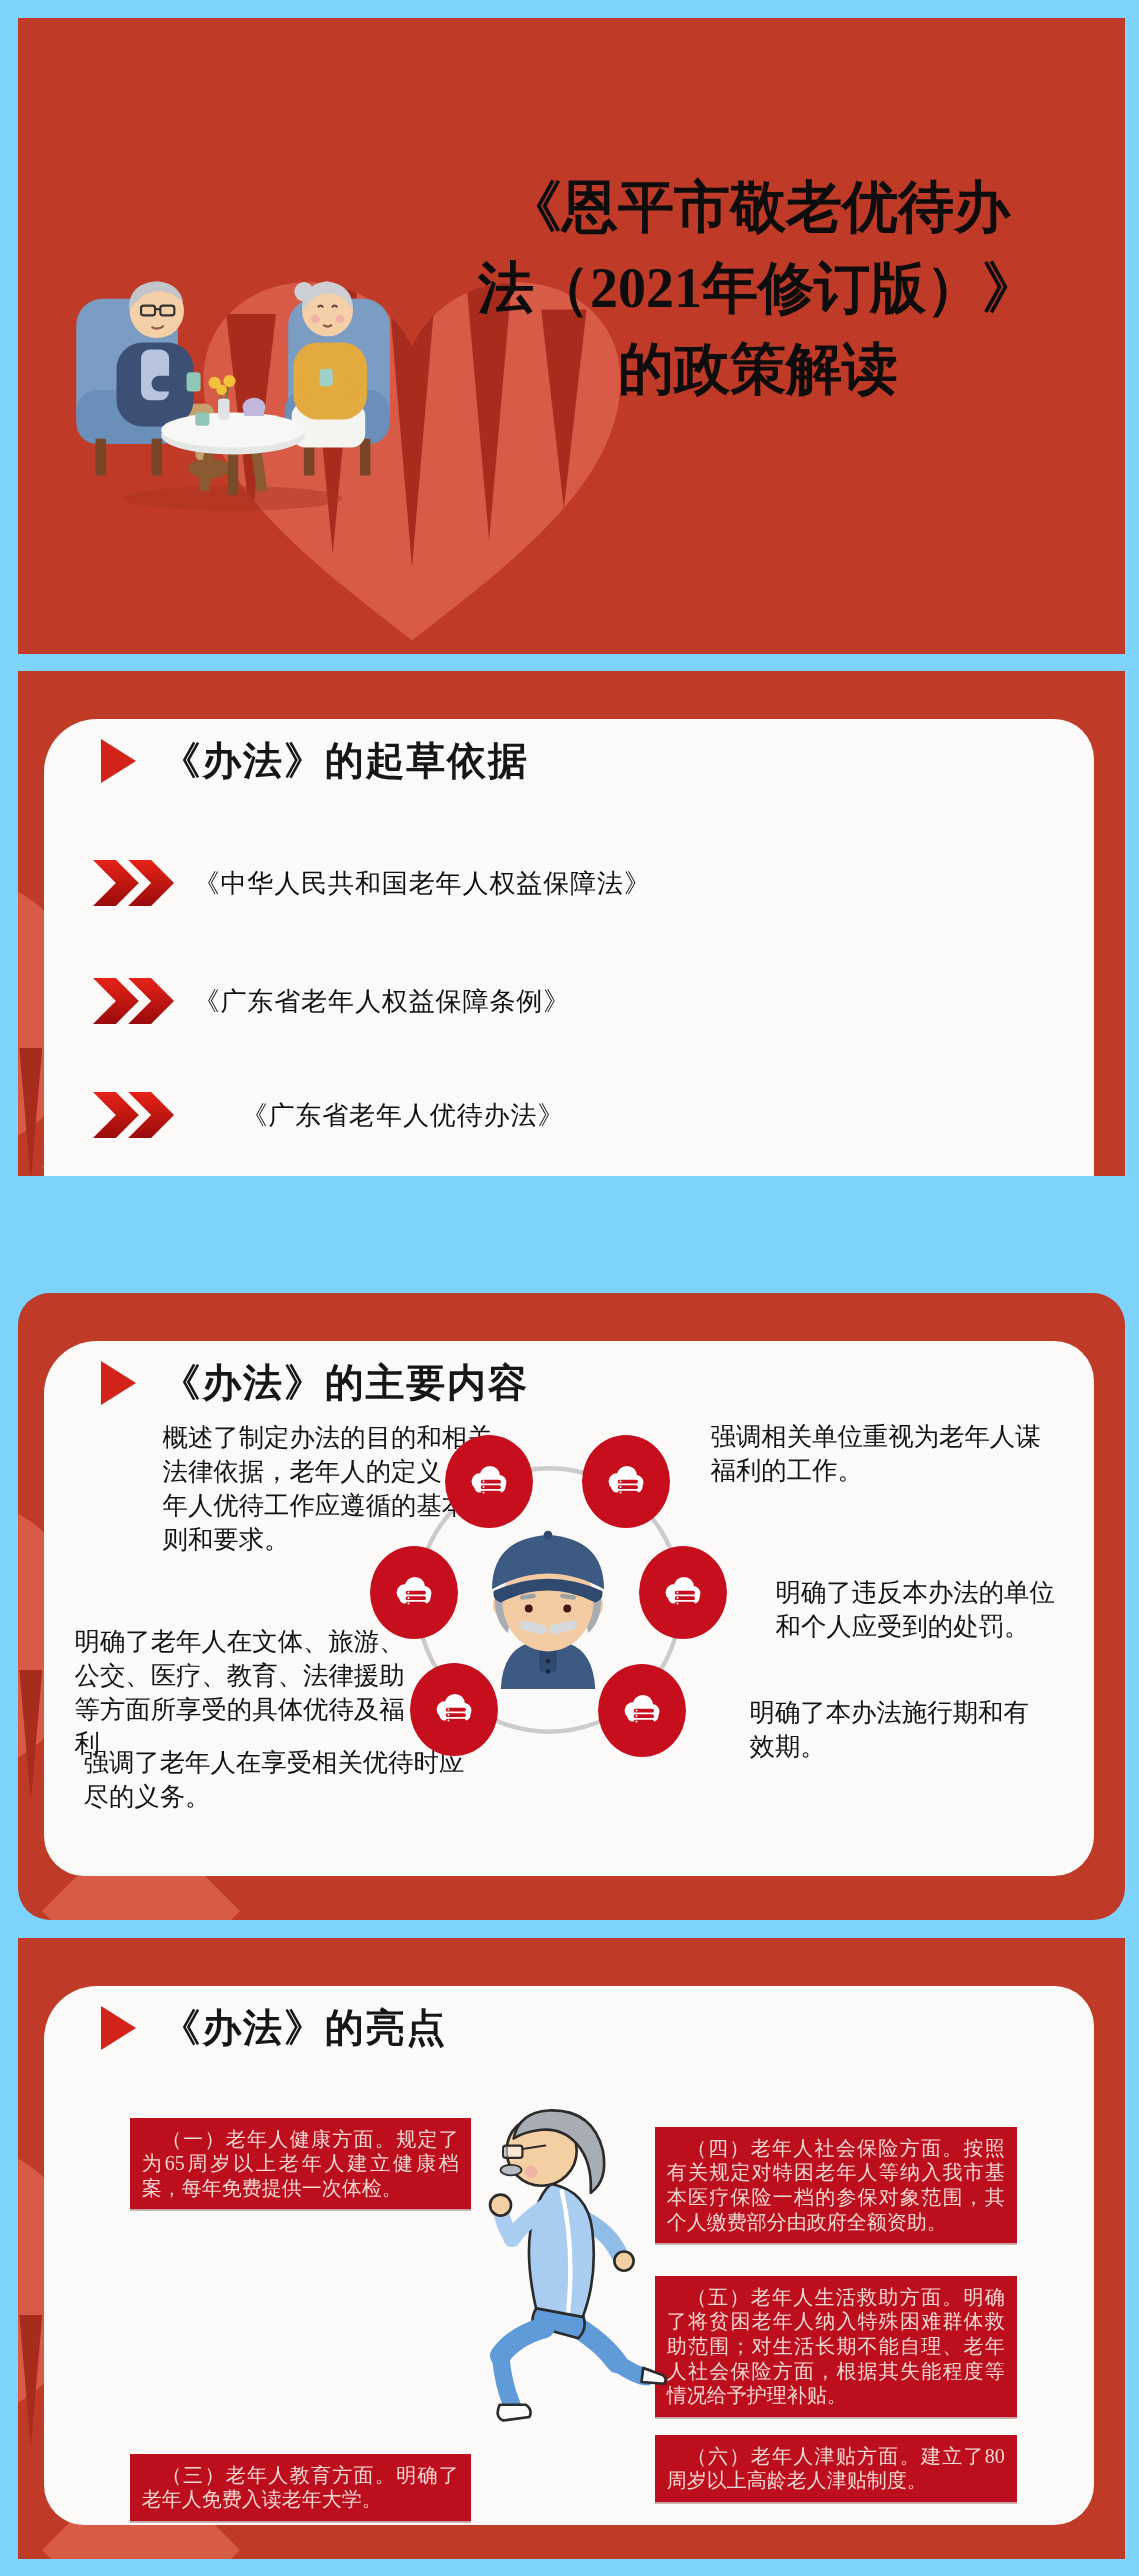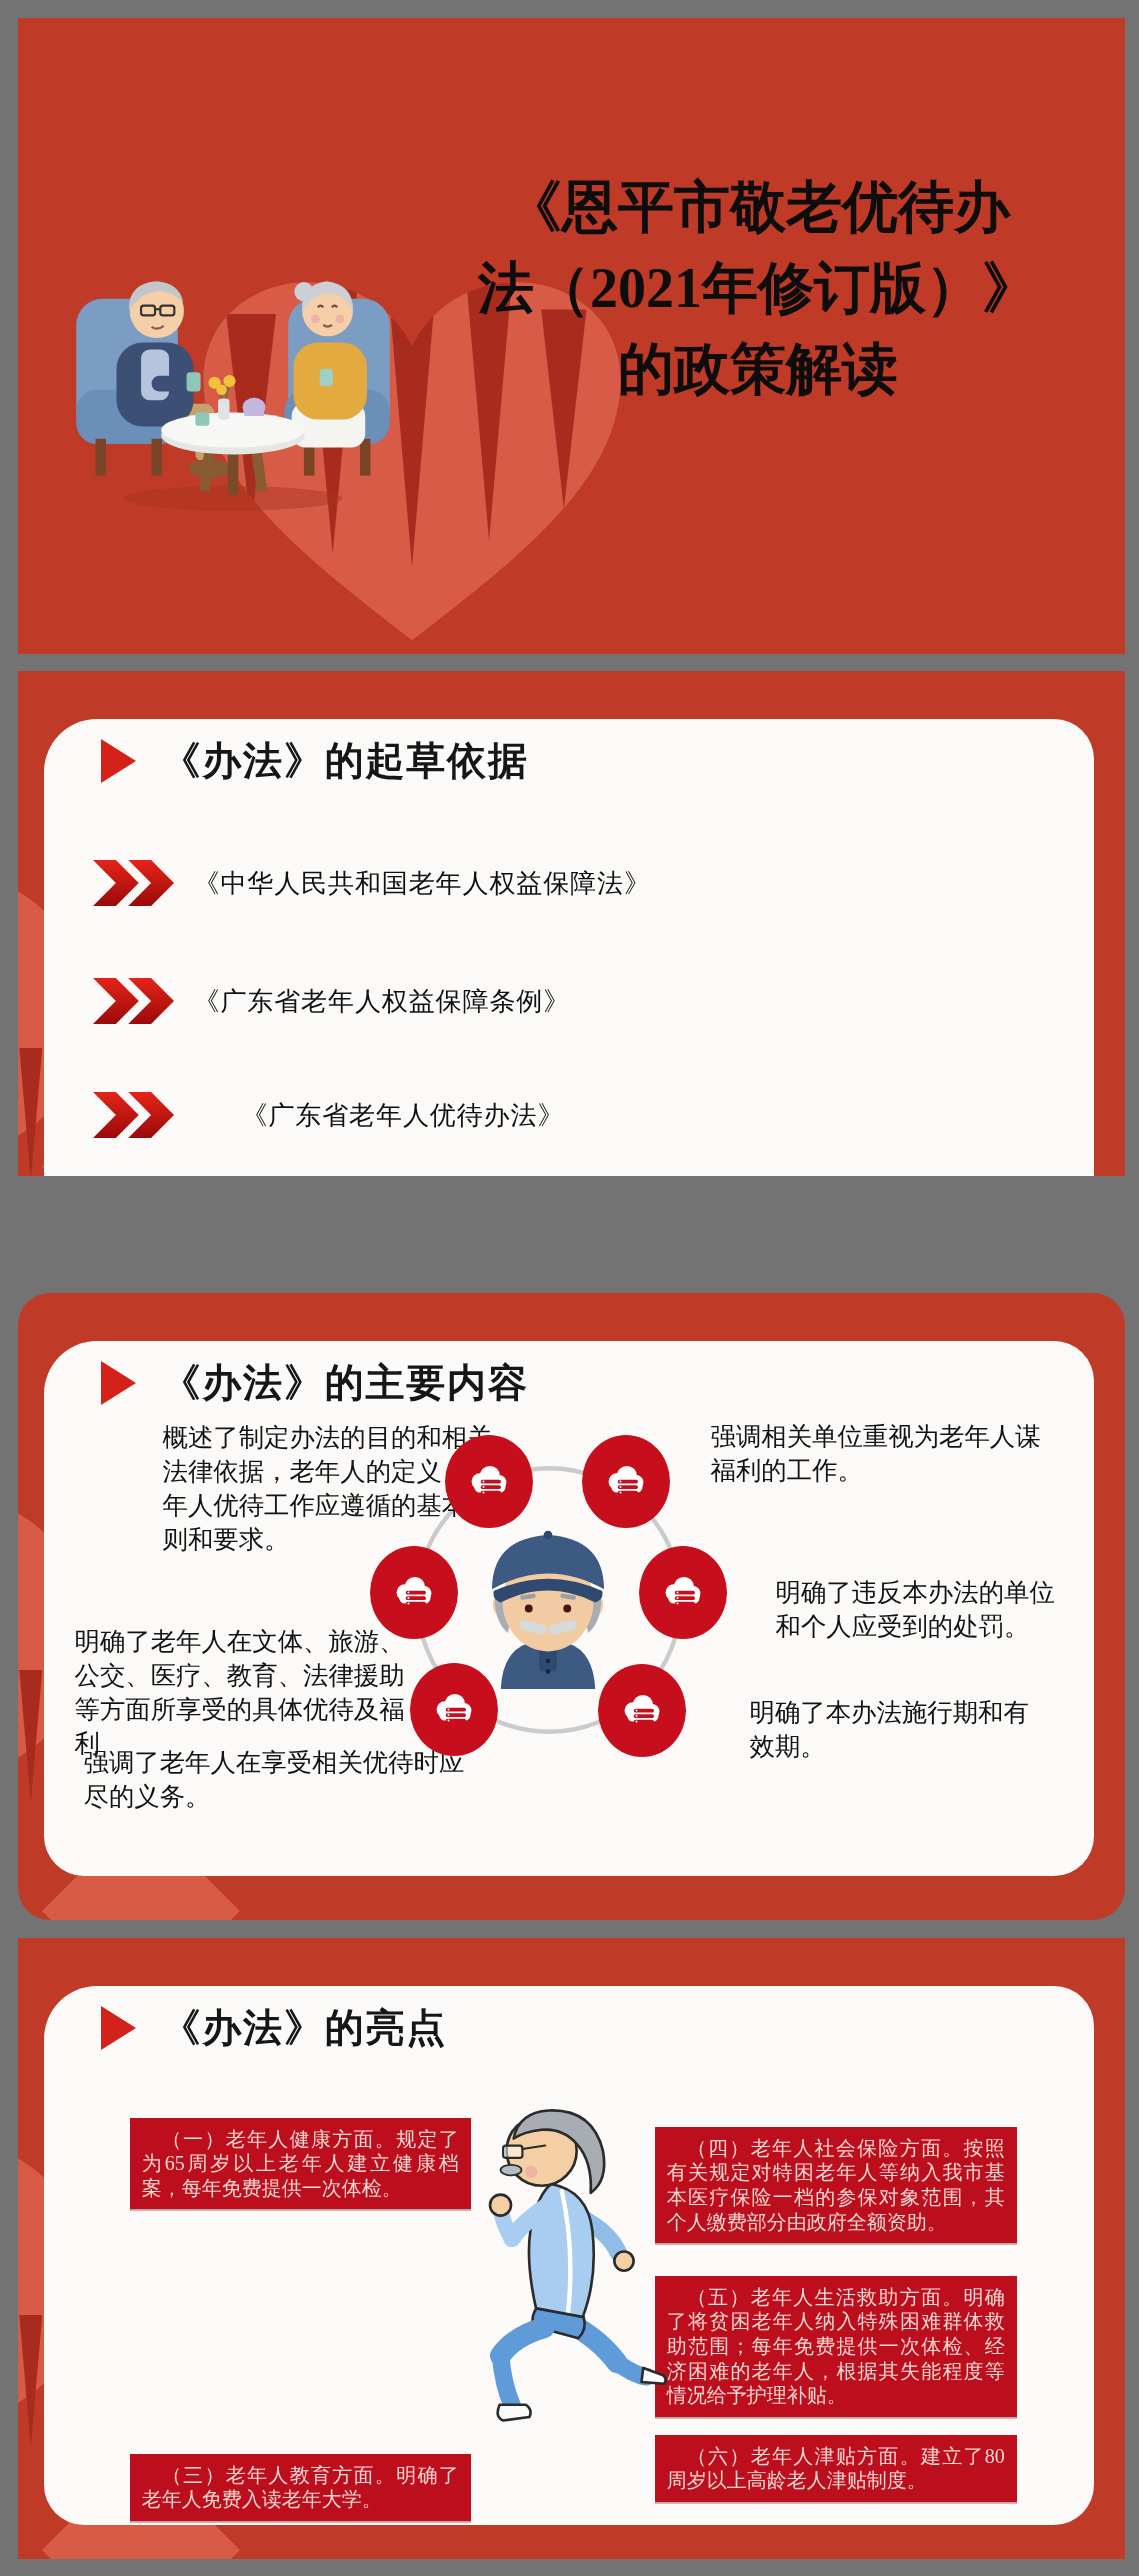--- a/index.html
+++ b/index.html
@@ -1,16 +1,16 @@
 <!DOCTYPE html>
 <html style="font-size:14px"><head>
 <meta charset="utf-8">
 <style>
   html,body{margin:0;padding:0;background:#ffffff;}
-  #canvas{position:relative;width:1140px;height:2576px;background:#737373;overflow:hidden;
+  #canvas{position:relative;width:1140px;height:2576px;background:#7dd3fc;overflow:hidden;
           font-family:"Liberation Serif","DejaVu Serif",serif;}
   .slide{position:absolute;left:17.5px;width:1107px;background:#bf3a27;overflow:hidden;}
   #slide1{top:17.5px;height:636px;}
   #slide2{top:671px;height:505px;}
   #slide3{top:1293px;height:627px;border-radius:32px;}
   #slide4{top:1938px;height:621px;}
   .card{position:absolute;left:26px;top:48px;width:1050px;background:#fbfaf8;
         border-radius:53px 40px 40px 40px;z-index:2;}
   #slide2 .card{height:526px;}
   #slide3 .card{height:535px;}
@@ -333,18 +333,18 @@
         <rect x="48" y="52" width="22" height="14" rx="3" fill="#ffffff" fill-opacity="0.5" stroke-width="2.5"></rect>
         <path d="M70,56 L96,52" fill="none" stroke-width="2.5"></path>
         <ellipse cx="57" cy="80" rx="12" ry="6" fill="#b7bcc2" stroke-width="2"></ellipse>
         <circle cx="80" cy="82" r="7" fill="#f0b3a4" stroke="none"></circle>
       </g>
     </svg>
 
     <div class="hl-box" style="left:112px;top:180px;width:317px;">（一）老年人健康方面。规定了为65周岁以上老年人建立健康档案，每年免费提供一次体检。</div>
     <div class="hl-box" style="left:112px;top:516px;width:317px;">（三）老年人教育方面。明确了老年人免费入读老年大学。</div>
     <div class="hl-box" style="left:637px;top:158px;width:338px;margin-top:31px;">（四）老年人社会保险方面。按照有关规定对特困老年人等纳入我市基本医疗保险一档的参保对象范围，其个人缴费部分由政府全额资助。</div>
-    <div class="hl-box" style="left:637px;top:338px;width:338px;">（五）老年人生活救助方面。明确了将贫困老年人纳入特殊困难群体救助范围；每年免费提供一次体检、经济困难的老年人，根据其失能程度等情况给予护理补贴。</div>
+    <div class="hl-box" style="left:637px;top:338px;width:338px;">（五）老年人生活救助方面。明确了将贫困老年人纳入特殊困难群体救助范围；对生活长期不能自理、老年人社会保险方面，根据其失能程度等情况给予护理补贴。</div>
     <div class="hl-box" style="left:637px;top:497px;width:338px;">（六）老年人津贴方面。建立了80周岁以上高龄老人津贴制度。</div>
   </div>
 
 </div>
 
 
 </body></html>

